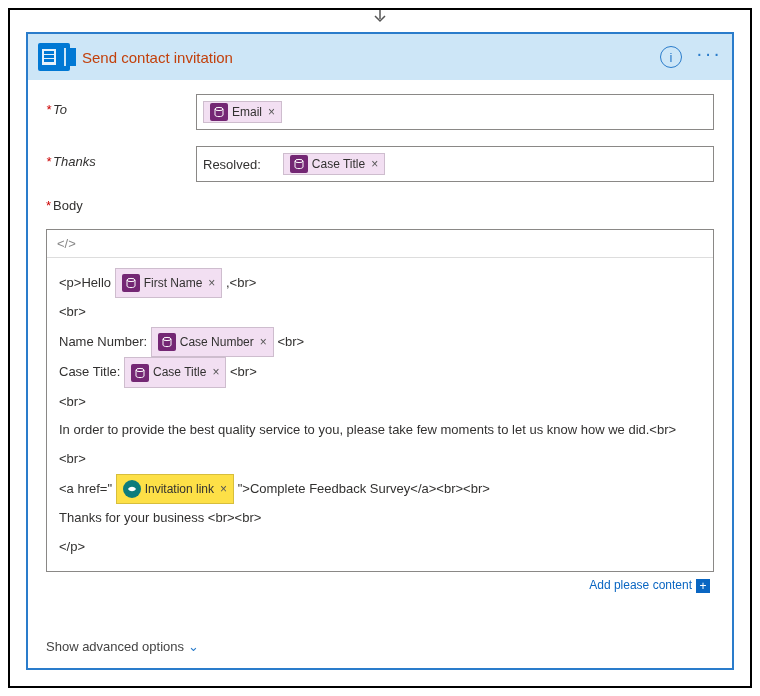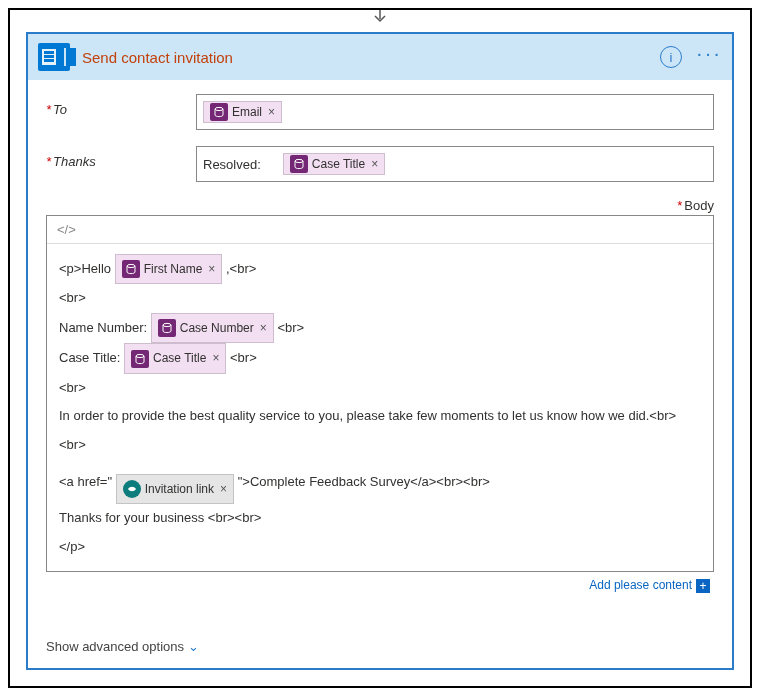--- a/index.html
+++ b/index.html
@@ -126,22 +126,22 @@
   }
   .token .ticon {
     width:18px; height:18px;
     display:flex; align-items:center; justify-content:center;
     border-radius:2px;
   }
   .token .tx { color:#555; margin-left:2px; font-size:12px; cursor:pointer; }
   .pur .ticon { background:#742774; color:#fff; }
   .pur { background:#f2dff2; }
   .teal .ticon { background:#0d7c7c; color:#fff; border-radius:50%; }
-  .teal { background:#e5e5e5;margin-top:14px; }
-  .body-label { font-size:13px; margin-bottom:2px;text-align:right; }
+  .teal { background:#fde047; }
+  .body-label { font-size:13px; margin-bottom:16px; }
   .body-box {
     border:1px solid #8a8886;
   }
   .body-toolbar {
     border-bottom:1px solid #ddd;
     height:28px;
     display:flex; align-items:center;
     padding:0 10px;
     color:#888;
     font-size:13px;

